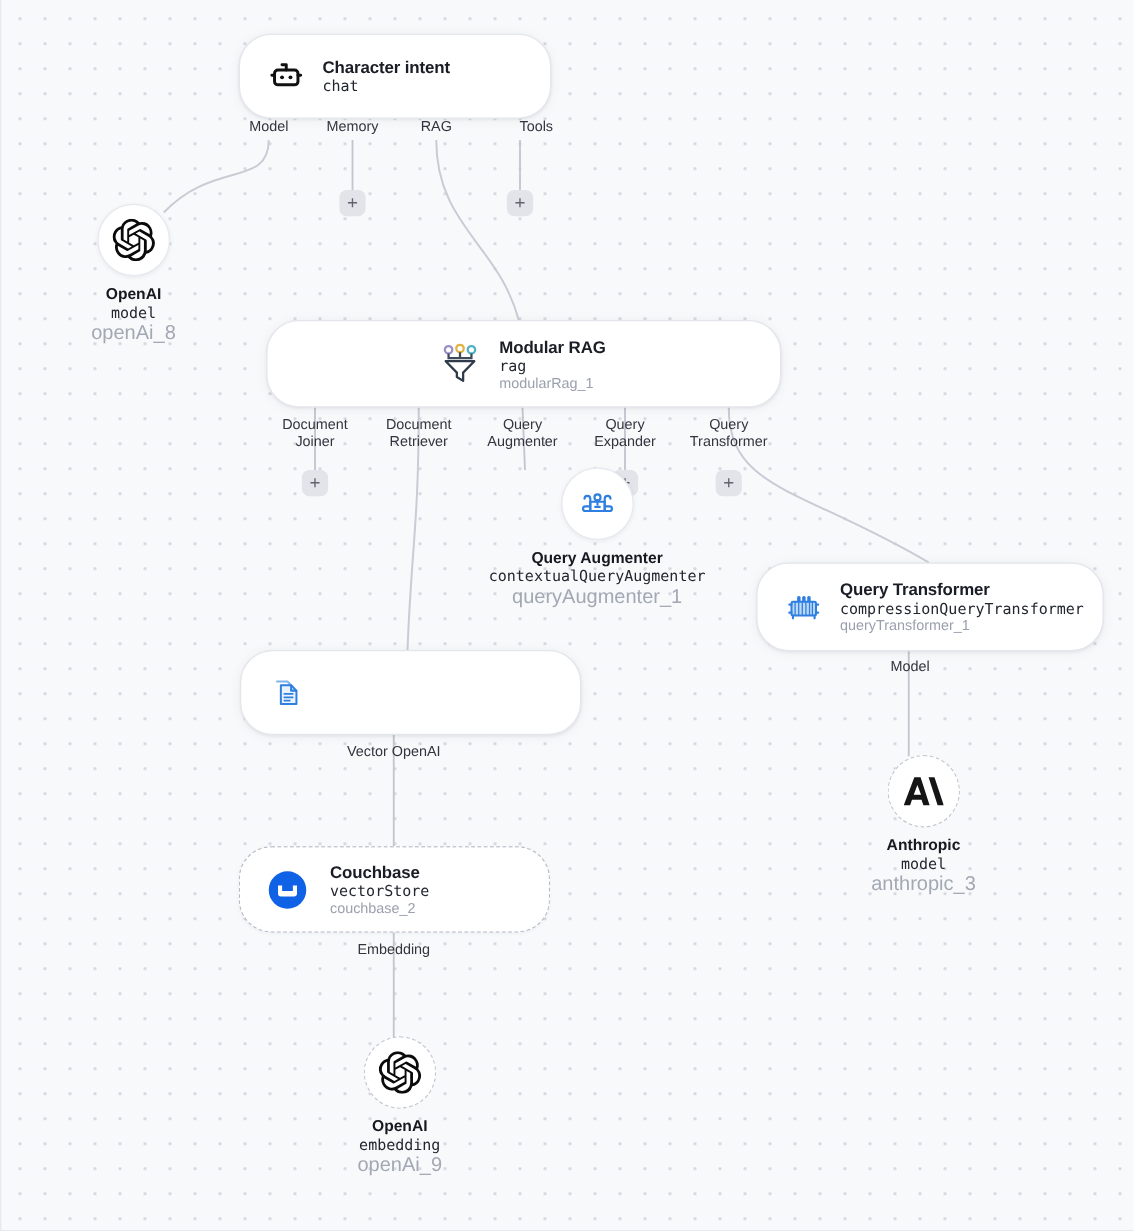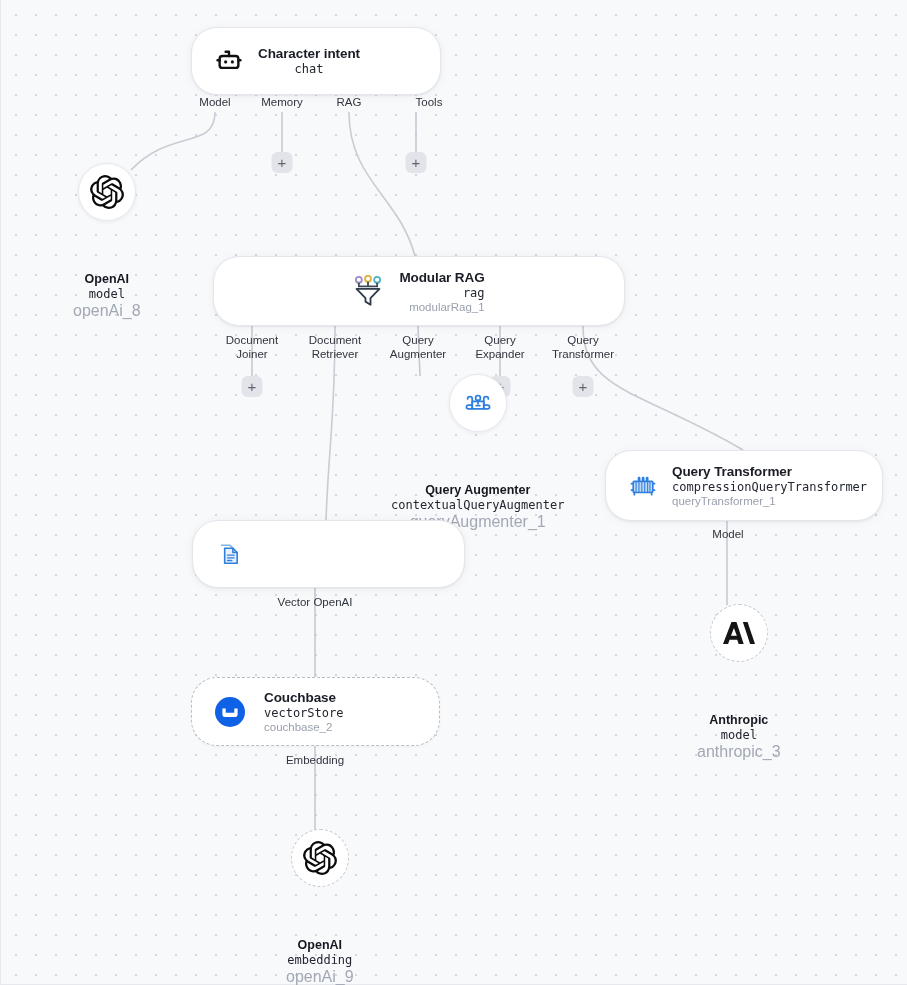--- a/index.html
+++ b/index.html
@@ -44,21 +44,21 @@
   
   .cnode { position: absolute; display: flex; flex-direction: column; align-items: center; }
   .cnode .circle {
     width: 58px; height: 58px; border-radius: 50%;
     background: #fff;
     display: flex; align-items: center; justify-content: center;
   }
   .cnode.solid .circle { border: 1.5px solid #e7e9ee; box-shadow: 0 1px 4px rgba(16,24,40,.07); }
   .cnode.dashed .circle { border: 1.6px dashed #c3c7d1; }
   .cnode .lbl { margin-top: 7px; text-align: center; display: flex; flex-direction: column; gap: 1px; }
-  .cnode .c-title { font-size: 12.5px; font-weight: 700; color: #15181f; margin-top: 44px; }
+  .cnode .c-title { font-size: 12.5px; font-weight: 700; color: #15181f; }
   .cnode .c-type  { font-family: "DejaVu Sans Mono", monospace; font-size: 12px; color: #22262f; }
   .cnode .c-id    { font-size: 16px; color: #a2a8b4; }
 
   
   .port-label {
     position: absolute;
     font-size: 11.5px; color: #31353e;
     text-align: center; line-height: 13.5px;
     white-space: pre-line;
     transform: translateX(-50%);
@@ -98,21 +98,21 @@
 
     <path class="edge" d="M582,326 C582,392 640,390 742,450"></path>
 
     <path class="edge-straight" d="M726,521 L726,605"></path>
 
     <path class="edge-straight" d="M314,588 L314,677"></path>
 
     <path class="edge-straight" d="M314,746 L314,830"></path>
   </svg>
 
-  <div class="node solid" style="left:190px; top:27px; width:250px; height:68px;text-align:center;">
+  <div class="node solid" style="left:190px; top:27px; width:250px; height:68px;">
     <span class="node-icon">
       <svg width="30" height="30" viewBox="0 0 24 24" fill="none" stroke="#111" stroke-width="1.9" stroke-linecap="round" stroke-linejoin="round">
         <rect x="4.5" y="8" width="15" height="9.5" rx="2.2"></rect>
         <path d="M12 8 V4.6 M12 4.6 H9.3"></path>
         <path d="M4.5 11.4 H2.8 M19.5 11.4 H21.2"></path>
         <circle cx="9.3" cy="12.7" r="1.25" fill="#111" stroke="none"></circle>
         <circle cx="14.7" cy="12.7" r="1.25" fill="#111" stroke="none"></circle>
       </svg>
     </span>
     <span class="node-text">
@@ -134,21 +134,21 @@
         <path d="M22.28 9.82a5.99 5.99 0 0 0-.52-4.91 6.05 6.05 0 0 0-6.51-2.9A6.07 6.07 0 0 0 4.98 4.18a5.99 5.99 0 0 0-4 2.9 6.05 6.05 0 0 0 .74 7.1 5.98 5.98 0 0 0 .51 4.91 6.05 6.05 0 0 0 6.52 2.9A5.98 5.98 0 0 0 13.26 24a6.06 6.06 0 0 0 5.77-4.21 5.99 5.99 0 0 0 4-2.9 6.06 6.06 0 0 0-.75-7.07Zm-9.02 12.6a4.48 4.48 0 0 1-2.88-1.04l.14-.08 4.78-2.76a.79.79 0 0 0 .39-.68v-6.74l2.02 1.17a.07.07 0 0 1 .04.06v5.58a4.5 4.5 0 0 1-4.5 4.49ZM3.6 18.3a4.47 4.47 0 0 1-.54-3.01l.14.09 4.78 2.76a.77.77 0 0 0 .78 0l5.84-3.37v2.33a.08.08 0 0 1-.03.07l-4.83 2.79a4.5 4.5 0 0 1-6.14-1.65ZM2.34 7.9a4.49 4.49 0 0 1 2.35-1.97V11.6a.77.77 0 0 0 .38.68l5.82 3.36-2.02 1.17a.08.08 0 0 1-.07 0l-4.83-2.8A4.5 4.5 0 0 1 2.34 7.9Zm16.6 3.86-5.83-3.4L15.13 7.2a.07.07 0 0 1 .07 0l4.83 2.79a4.49 4.49 0 0 1-.68 8.1v-5.65a.8.8 0 0 0-.4-.68Zm2.01-3.02-.14-.09-4.77-2.78a.78.78 0 0 0-.79 0L9.41 9.24V6.9a.07.07 0 0 1 .03-.07l4.83-2.78a4.5 4.5 0 0 1 6.68 4.65ZM8.31 12.87 6.3 11.71a.08.08 0 0 1-.04-.07V6.07a4.5 4.5 0 0 1 7.37-3.45l-.14.08L8.7 5.46a.79.79 0 0 0-.39.68v6.73Zm1.1-2.36 2.6-1.5 2.6 1.5v3l-2.6 1.5-2.6-1.5v-3Z"></path>
       </svg>
     </span>
     <span class="lbl">
       <span class="c-title">OpenAI</span>
       <span class="c-type">model</span>
       <span class="c-id">openAi_8</span>
     </span>
   </div>
 
-  <div class="node solid" style="left:212px; top:256px; width:412px; height:70px; justify-content:center; gap:16px;text-align:right;">
+  <div class="node solid" style="left:212px; top:256px; width:412px; height:70px; justify-content:center; gap:16px;">
     <span class="node-icon">
       <svg width="30" height="32" viewBox="0 0 26 28" fill="none" stroke-width="1.6">
         <circle cx="5" cy="4.2" r="2.6" stroke="#9b8ec9"></circle>
         <circle cx="13" cy="3.3" r="2.6" stroke="#e0b341"></circle>
         <circle cx="21" cy="4.2" r="2.6" stroke="#4fb3c4"></circle>
         <path d="M5 6.8 V10 H21 V6.8" stroke="#3f4a5a"></path>
         <path d="M13 5.9 V10" stroke="#3f4a5a"></path>
         <path d="M3 12.2 H23 L15.2 20.2 V26 L10.8 23.3 V20.2 Z" stroke="#2f3a4a" stroke-linejoin="round"></path>
       </svg>
     </span>

